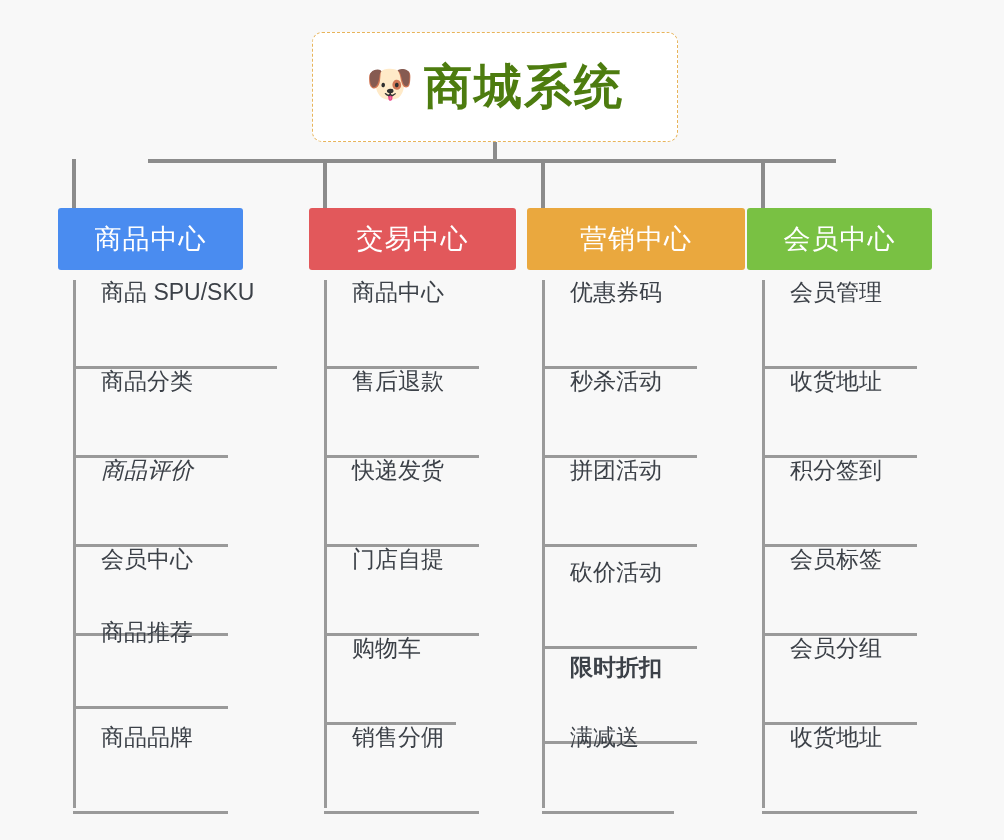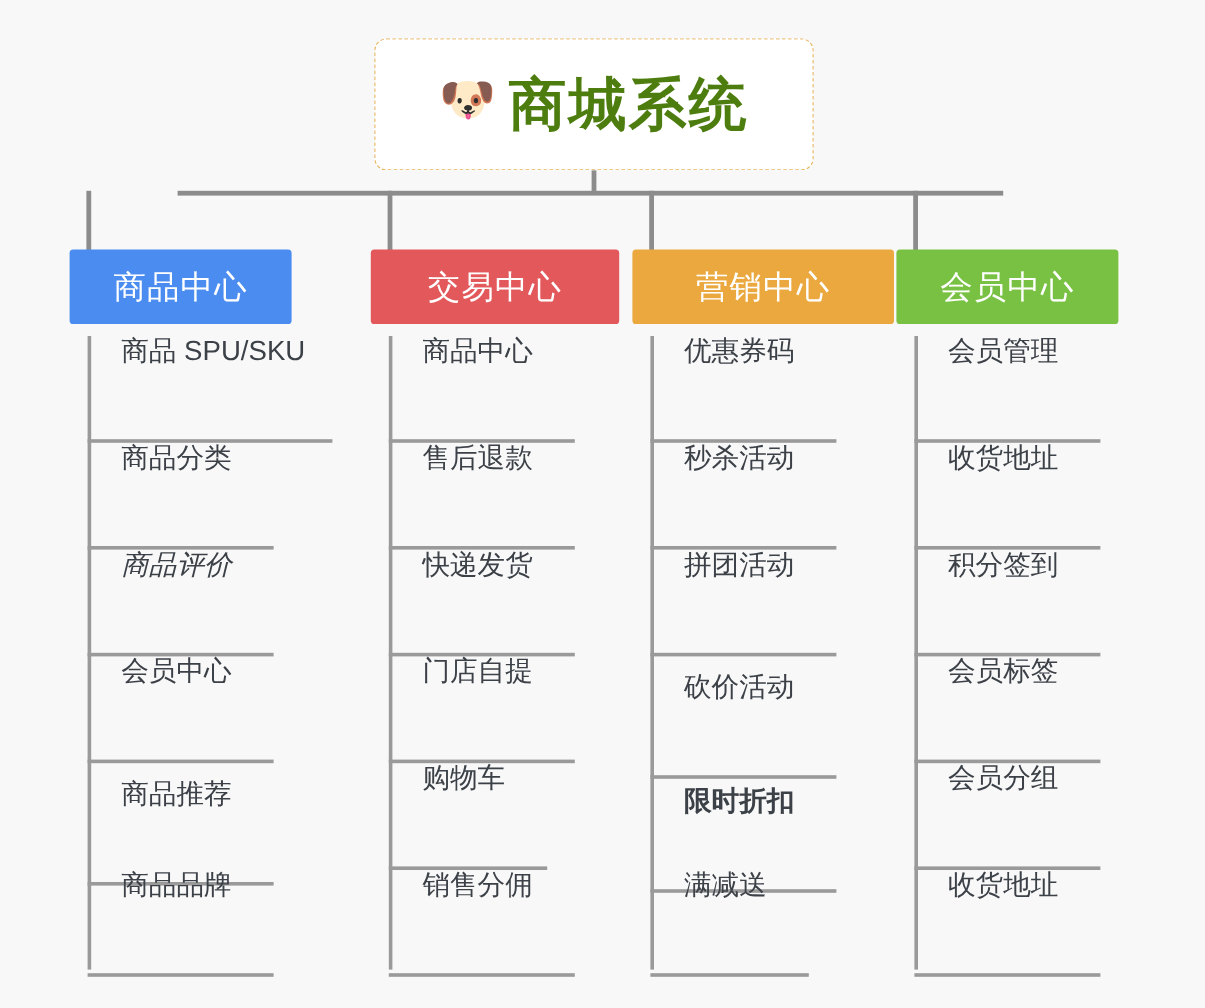--- a/index.html
+++ b/index.html
@@ -153,21 +153,21 @@
         </div>
         <div class="leaf" style="top: 89px; width: 155px;">
           <span class="leaf-label">商品分类</span>
         </div>
         <div class="leaf" style="top: 178px; width: 155px; font-style: italic;">
           <span class="leaf-label">商品评价</span>
         </div>
         <div class="leaf" style="top: 267px; width: 155px;">
           <span class="leaf-label">会员中心</span>
         </div>
-        <div class="leaf" style="top: 369px; width: 155px;">
+        <div class="leaf" style="top: 340px; width: 155px;">
           <span class="leaf-label">商品推荐</span>
         </div>
         <div class="leaf" style="top: 445px; width: 155px;">
           <span class="leaf-label">商品品牌</span>
         </div>
       </div>
       <div class="cat-box" style="left: 309px; width: 207px; background: rgb(226, 88, 91);">
         <span class="cat-label">交易中心</span>
       </div>
       <div class="branch" style="left: 324px;">

